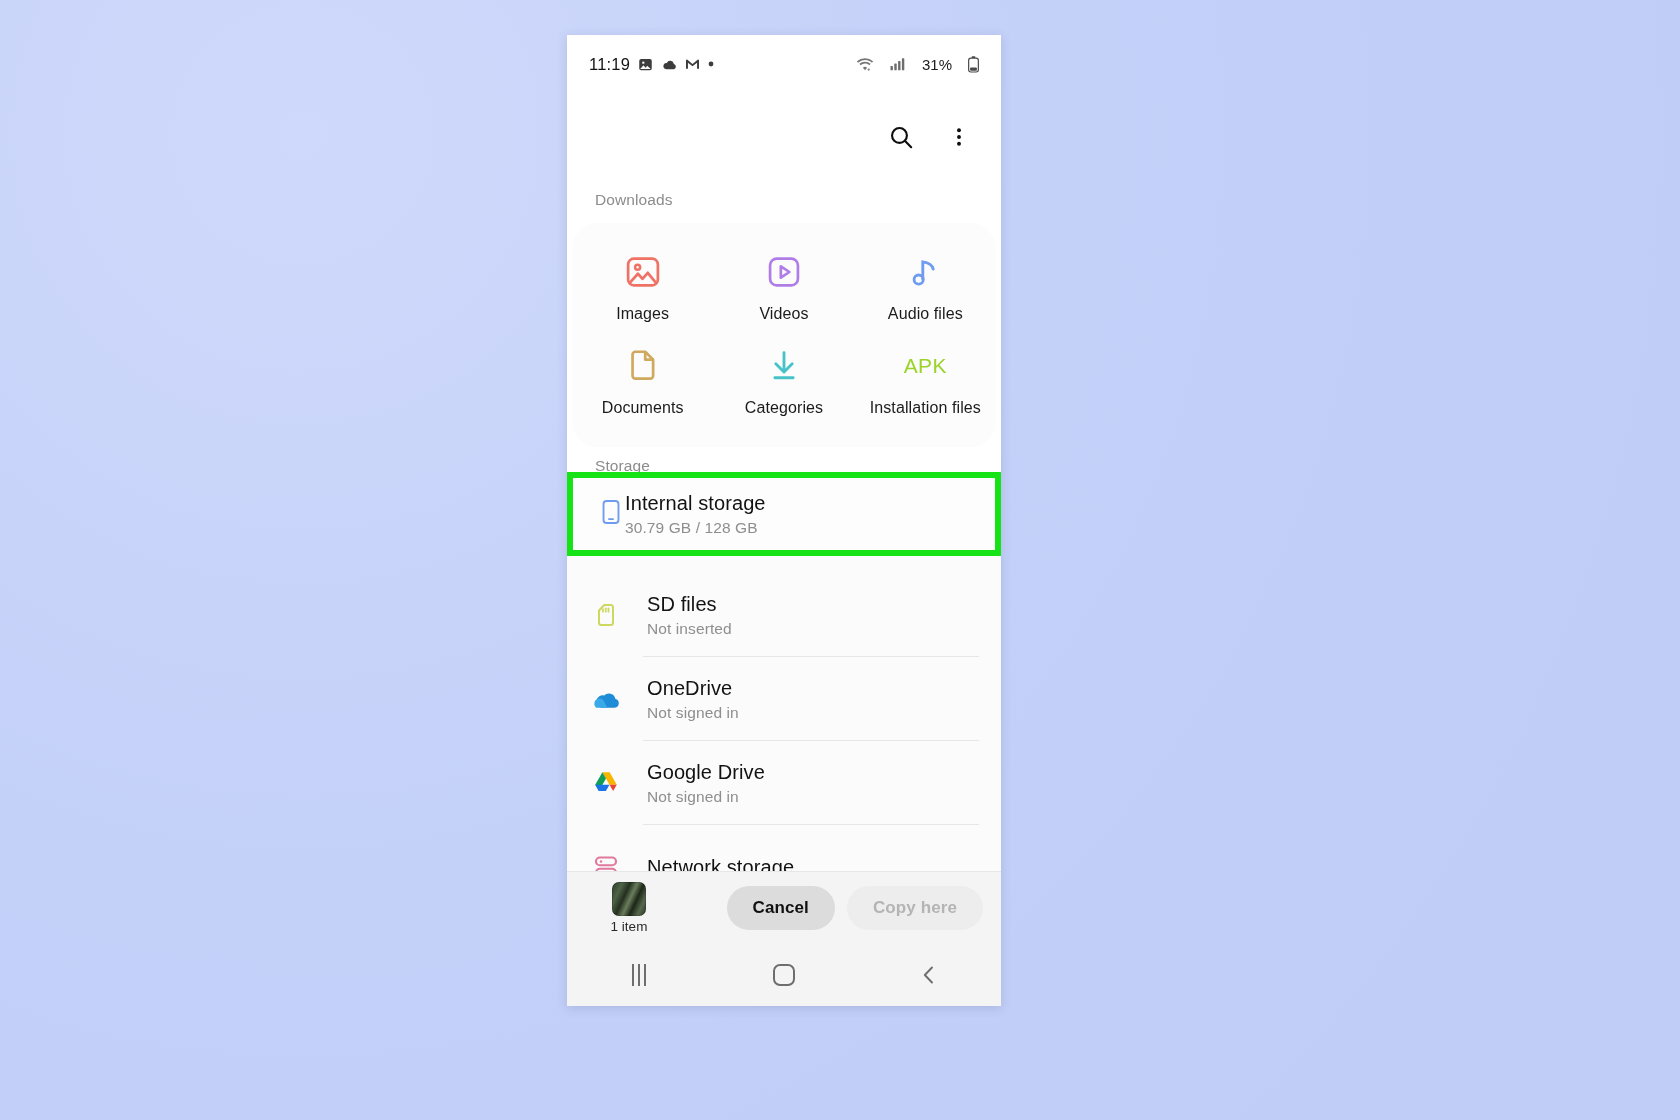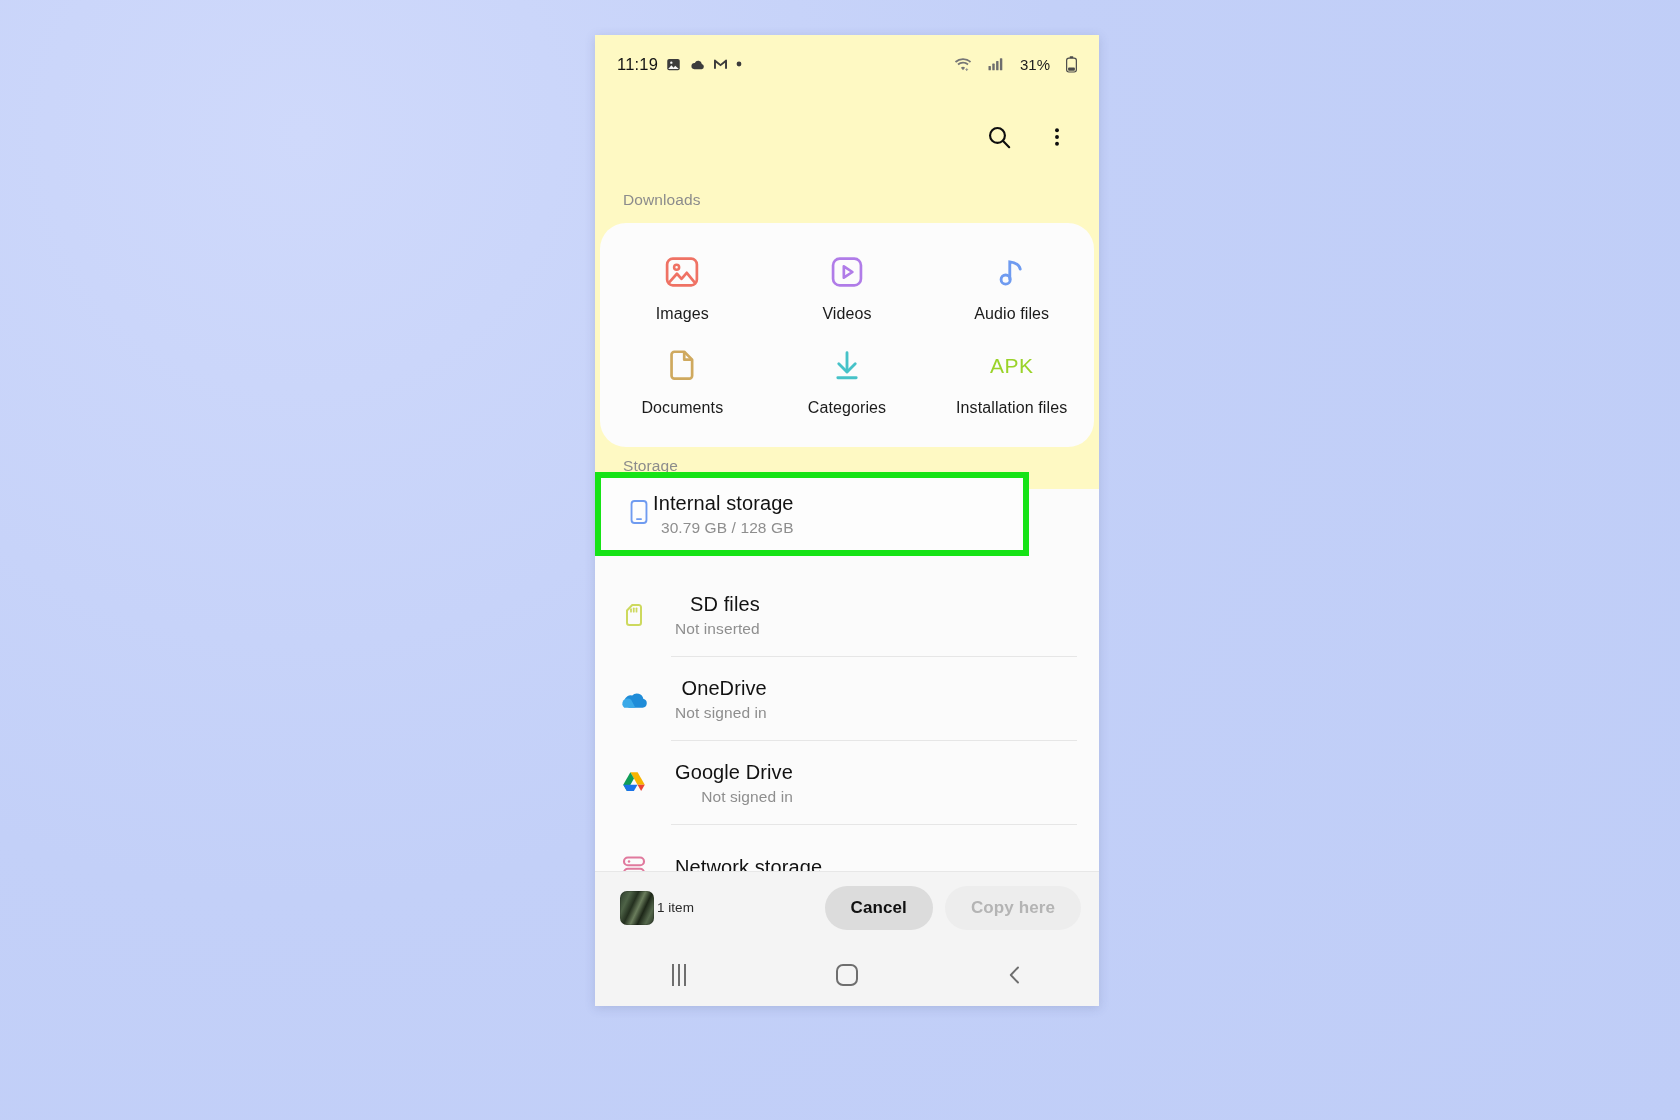--- a/index.html
+++ b/index.html
@@ -16,25 +16,24 @@
   .backdrop {
     position: absolute; inset: 0;
     background:
       radial-gradient(circle at 18% 12%, #cfd9fb 0%, #c3d0f8 45%, #bfcdf7 100%);
   }
 
   
   .phone {
     position: absolute;
     left: 567px; top: 35px;
-    width: 504px; height: 971px;
-    background: #fef9c3;
+    width: 434px; height: 971px;
+    background: #ffffff;
     overflow: hidden;
     box-shadow: 0 2px 10px rgba(60,70,120,.18);
-    margin-left: 28px;
   }
 
   
   .statusbar {
     height: 58px;
     display: flex; align-items: center;
     padding: 0 22px 0 22px;
     font-size: 16px;
     color: #1a1a1a;
     letter-spacing: .2px;
@@ -93,21 +92,21 @@
   .storage-wrap { background: #fbfbfb; }
   .srow {
     display: flex; align-items: center;
     padding: 0 18px 0 24px;
     height: 84px;
     position: relative;
     cursor: pointer;
     background: #fbfbfb;
   }
   .srow .sicon { width: 56px; display: flex; align-items: center; justify-content: flex-start; }
-  .stext { display: flex; flex-direction: column; justify-content: center; gap: 4px; align-items: flex-end; }
+  .stext { display: flex; flex-direction: column; justify-content: center; gap: 4px; }
   .stitle { font-size: 20px; color: #121212; letter-spacing: .1px; }
   .ssub { font-size: 15.5px; color: #8e8e8e; letter-spacing: .1px; }
   .sep {
     position: absolute; left: 76px; right: 22px; bottom: 0;
     height: 1px; background: #e6e6e6;
   }
 
   
   .hl-frame {
     position: absolute;
@@ -125,21 +124,21 @@
   .actionbar {
     position: absolute;
     left: 0; right: 0; bottom: 63px;
     height: 72px;
     background: #f4f4f4;
     display: flex; align-items: center;
     padding: 0 18px 0 22px;
     border-top: 1px solid #e7e7e7;
   }
   .thumb-wrap {
-    display: flex; flex-direction: row; align-items: center; gap: 3px;
+    display: flex; flex-direction: column; align-items: center; gap: 3px;
     width: 80px;
     justify-content: center;
   }
   .thumb {
     width: 34px; height: 34px; border-radius: 7px;
     background:
       linear-gradient(115deg, #2b3a2a 0%, #4e6347 22%, #24301f 38%, #6a7d5c 52%, #1d2718 66%, #55684c 82%, #2a3626 100%);
     box-shadow: inset 0 0 0 1px rgba(0,0,0,.15);
   }
   .thumb-label { font-size: 13.5px; color: #2a2a2a; }

